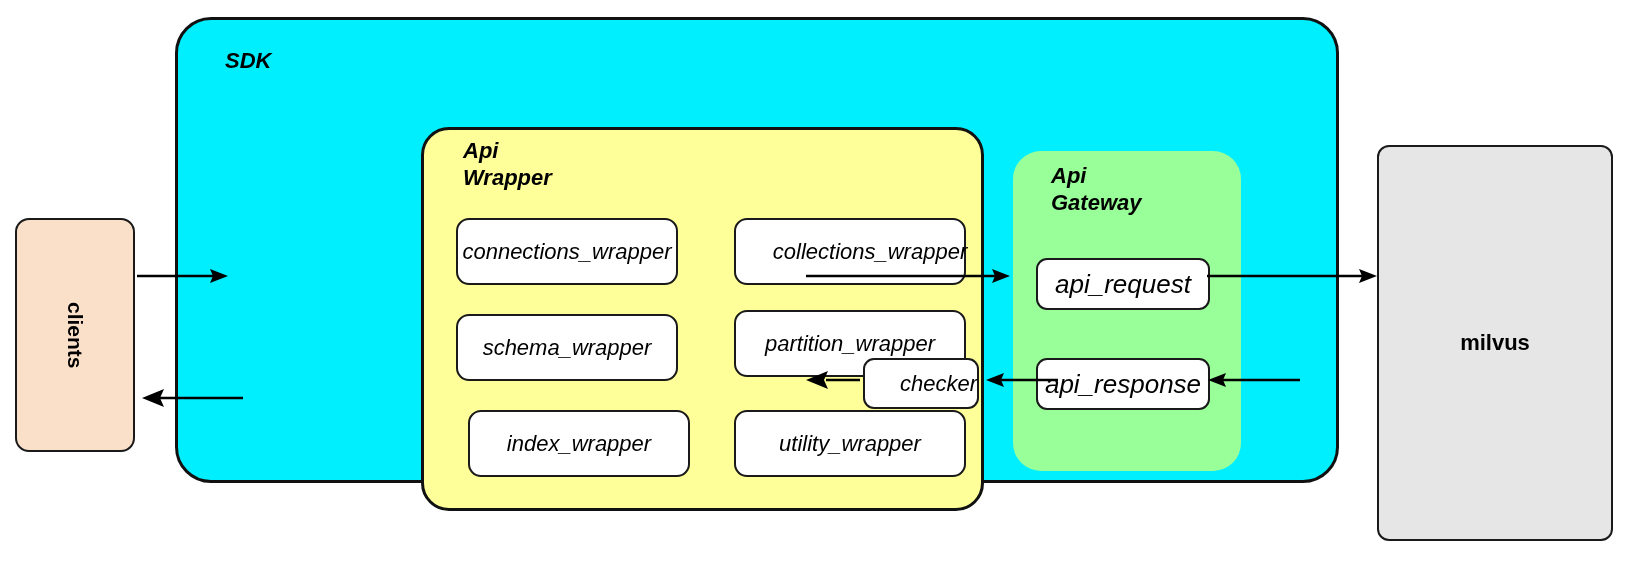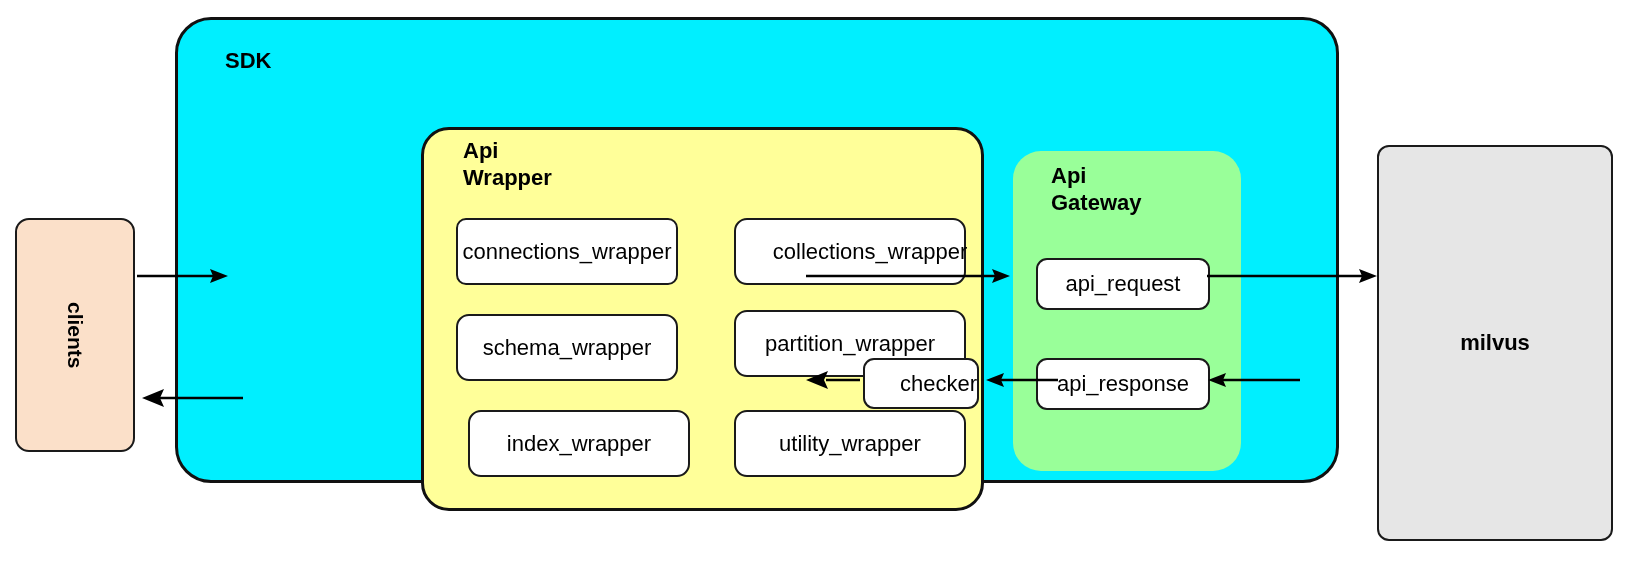--- a/index.html
+++ b/index.html
@@ -46,20 +46,21 @@
   
   #sdk-box {
     left: 175px;
     top: 17px;
     width: 1164px;
     height: 466px;
     background: #00efff;
     border: 3px solid #111111;
     border-radius: 36px;
     display: block;
+    font-style: italic;
   }
   #sdk-label {
     position: absolute;
     left: 47px;
     top: 28px;
     font-size: 22px;
     font-weight: bold;
     white-space: nowrap;
   }
   
@@ -117,21 +118,21 @@
   }
   .gateway-cell {
     position: absolute;
     box-sizing: border-box;
     background: #ffffff;
     border: 2.5px solid #1a1a1a;
     border-radius: 11px;
     display: flex;
     align-items: center;
     justify-content: center;
-    font-size: 22px;
+    font-size: 26px;
     white-space: nowrap;
   }
   
   #checker-box {
     left: 860px;
     top: 355px;
     width: 116px;
     height: 51px;
     background: #ffffff;
     border: 2.5px solid #1a1a1a;
@@ -171,21 +172,21 @@
 
 <div id="canvas">
 
   <div class="box" id="sdk-box">
     <div id="sdk-label">SDK</div>
 
     <div class="box" id="apiwrapper-box">
       <div id="apiwrapper-label">Api
 Wrapper</div>
 
-      <div class="wrapper-cell" style="left:32px;  top:88px;  width:222px; height:67px;border-radius:10px;">connections_wrapper</div>
+      <div class="wrapper-cell" style="left:32px;  top:88px;  width:222px; height:67px;">connections_wrapper</div>
       <div class="wrapper-cell" style="left:310px; top:88px;  width:232px; height:67px;padding-left:40px;">collections_wrapper</div>
       <div class="wrapper-cell" style="left:32px;  top:184px; width:222px; height:67px;">schema_wrapper</div>
       <div class="wrapper-cell" style="left:310px; top:180px; width:232px; height:67px;">partition_wrapper</div>
       <div class="wrapper-cell" style="left:44px;  top:280px; width:222px; height:67px;">index_wrapper</div>
       <div class="wrapper-cell" style="left:310px; top:280px; width:232px; height:67px;">utility_wrapper</div>
     </div>
 
     <div class="box" id="checker-box" style="left:685px; top:338px;padding-left:35px;">checker</div>
 
     <div class="box" id="apigateway-box" style="left:835px; top:131px;">

